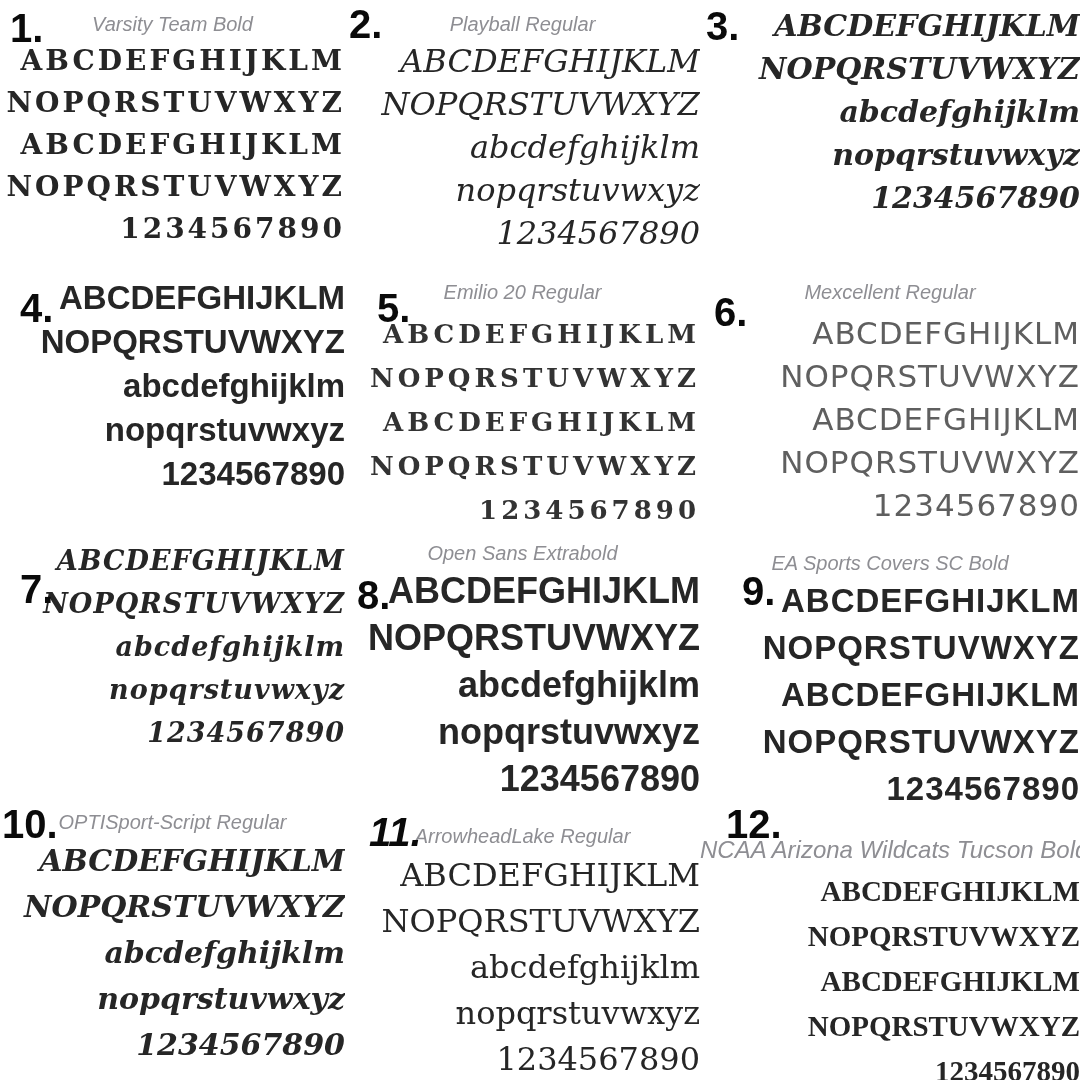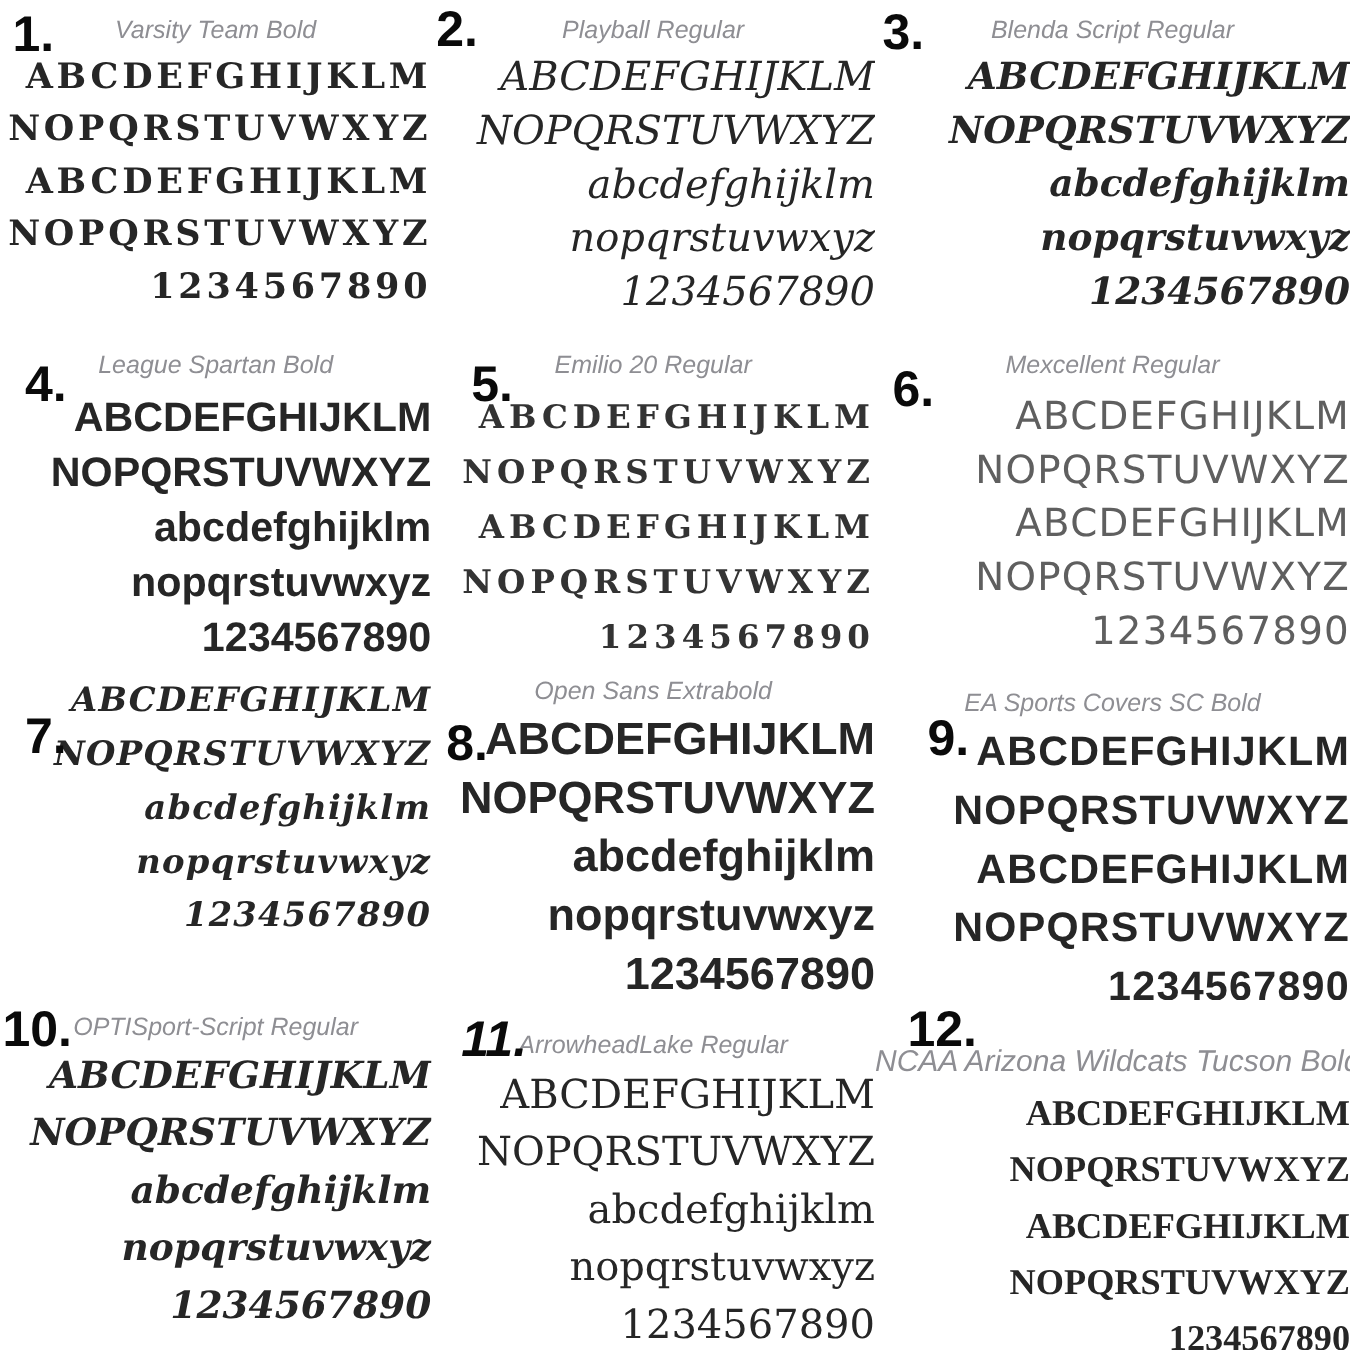--- a/index.html
+++ b/index.html
@@ -66,32 +66,30 @@
     <div class="sample s-playball">
           <div class="sample-line">ABCDEFGHIJKLM</div>
           <div class="sample-line">NOPQRSTUVWXYZ</div>
           <div class="sample-line">abcdefghijklm</div>
           <div class="sample-line">nopqrstuvwxyz</div>
           <div class="sample-line">1234567890</div>
         </div>
   </div>
       <div class="cell c3">
     <div class="num">3.</div>
-    <div class="label">Blenda Script Regular</div>
     <div class="sample s-blenda">
           <div class="sample-line">ABCDEFGHIJKLM</div>
           <div class="sample-line">NOPQRSTUVWXYZ</div>
           <div class="sample-line">abcdefghijklm</div>
           <div class="sample-line">nopqrstuvwxyz</div>
           <div class="sample-line">1234567890</div>
         </div>
   </div>
       <div class="cell c4">
     <div class="num">4.</div>
-    <div class="label">League Spartan Bold</div>
     <div class="sample s-spartan">
           <div class="sample-line">ABCDEFGHIJKLM</div>
           <div class="sample-line">NOPQRSTUVWXYZ</div>
           <div class="sample-line">abcdefghijklm</div>
           <div class="sample-line">nopqrstuvwxyz</div>
           <div class="sample-line">1234567890</div>
         </div>
   </div>
       <div class="cell c5">
     <div class="num">5.</div>

